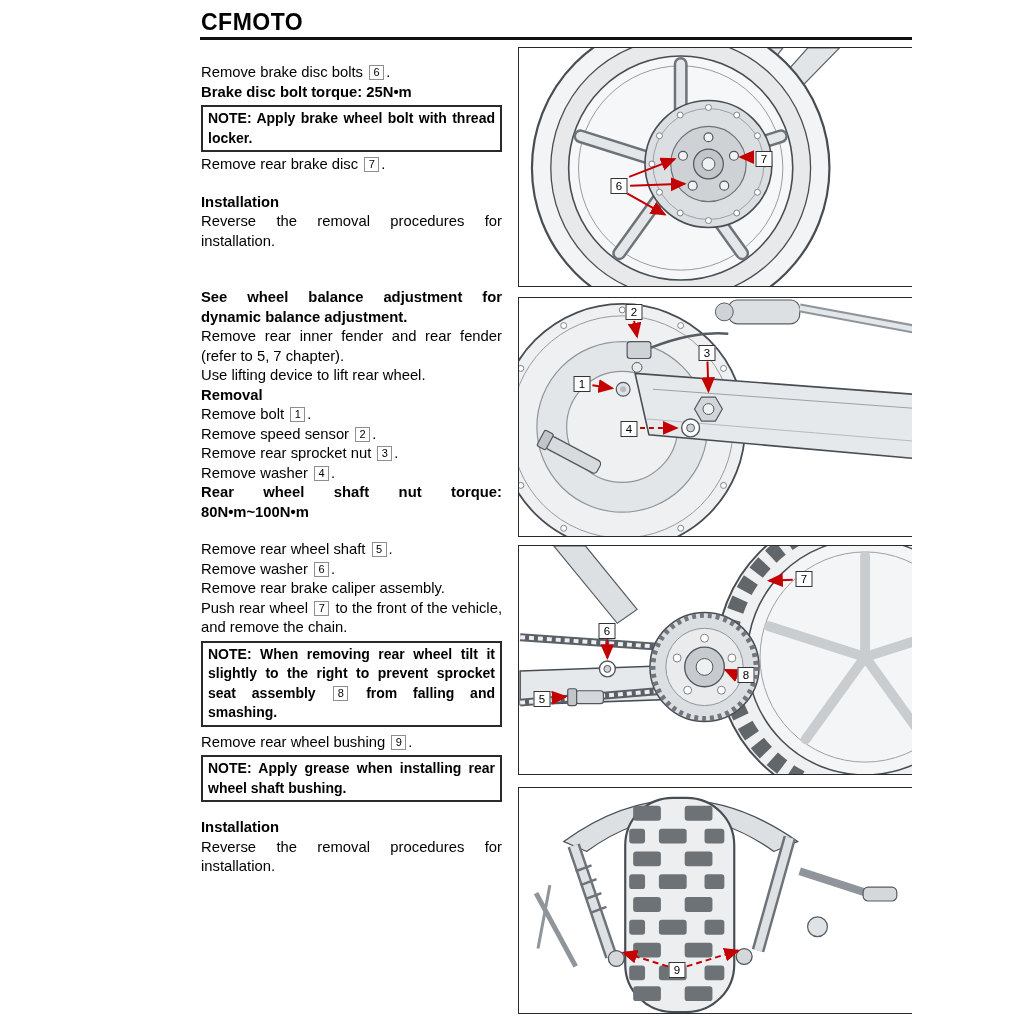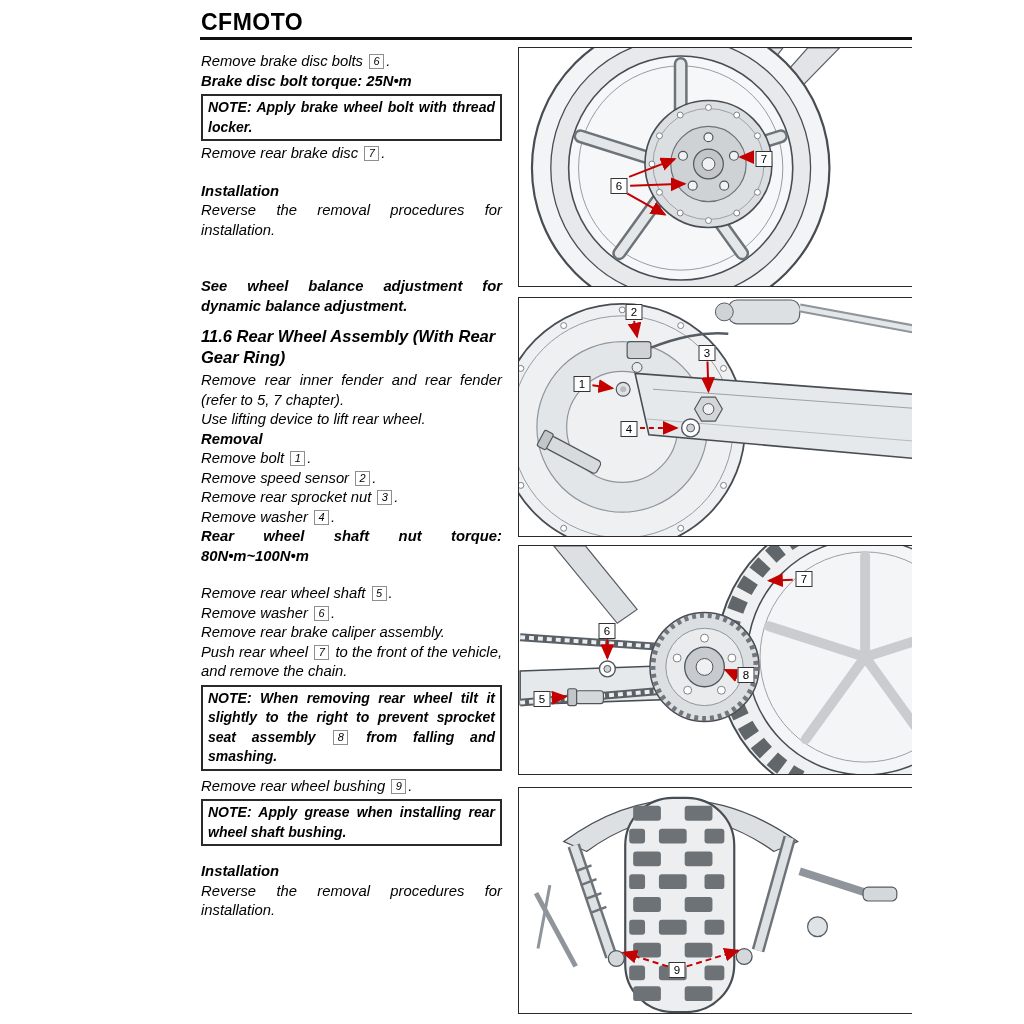--- a/index.html
+++ b/index.html
@@ -3,21 +3,21 @@
 <meta charset="utf-8">
 <style>
   * { margin:0; padding:0; box-sizing:border-box; }
   html,body { width:1024px; height:1024px; background:#ffffff; color:#000;
     font-family:"Liberation Sans", sans-serif; }
   .page { position:relative; width:912px; height:1024px; overflow:hidden; background:#fff; }
 
   .brand { position:absolute; left:201px; top:9px; font-size:23px; font-weight:bold; letter-spacing:.5px; }
   .rule  { position:absolute; left:200px; top:37px; width:808px; height:3px; background:#101010; }
 
-  .text-col { position:absolute; left:201px; top:52px; width:301px; font-size:14.8px; line-height:19.5px;font-style:italic; }
+  .text-col { position:absolute; left:201px; top:63px; width:301px; font-size:14.8px; line-height:19.5px; }
   .blk { min-height:19.5px; }
   .bold { font-weight:bold; }
   .just { text-align:justify; }
   .h2 { font-weight:bold; font-size:16.5px; line-height:21px; margin-top:10px; margin-bottom:3px; }
   .note { font-weight:bold; font-size:14px; border:2px solid #2a2a2a; padding:2px 5px; margin:3px 0;
           text-align:justify; line-height:19.5px; }
   .ref { display:inline-block; width:15px; height:15px; line-height:13px; text-align:center;
          border:1px solid #8e8e8e; font-size:11px; font-weight:normal; background:#fff;
          vertical-align:1px; margin:0 2px; }
 
@@ -40,21 +40,20 @@
   <div class="rule"></div>
 
   <div class="text-col">
       <div class="blk ">Remove brake disc bolts <span class="ref">6</span>.</div>
       <div class="blk bold">Brake disc bolt torque: 25N•m</div>
       <div class="blk note">NOTE: Apply brake wheel bolt with thread locker.</div>
       <div class="blk ">Remove rear brake disc <span class="ref">7</span>.</div>
       <div class="blk bold" style="margin-top: 18px;">Installation</div>
       <div class="blk just">Reverse the removal procedures for installation.</div>
       <div class="blk bold just" style="margin-top: 37px;">See wheel balance adjustment for dynamic balance adjustment.</div>
-      <div class="blk h2">11.6 Rear Wheel Assembly (With Rear Gear Ring)</div>
       <div class="blk just">Remove rear inner fender and rear fender (refer to 5, 7 chapter).</div>
       <div class="blk ">Use lifting device to lift rear wheel.</div>
       <div class="blk bold">Removal</div>
       <div class="blk ">Remove bolt <span class="ref">1</span>.</div>
       <div class="blk ">Remove speed sensor <span class="ref">2</span>.</div>
       <div class="blk ">Remove rear sprocket nut <span class="ref">3</span>.</div>
       <div class="blk ">Remove washer <span class="ref">4</span>.</div>
       <div class="blk bold just">Rear wheel shaft nut torque: 80N•m~100N•m</div>
       <div class="blk " style="margin-top: 18px;">Remove rear wheel shaft <span class="ref">5</span>.</div>
       <div class="blk ">Remove washer <span class="ref">6</span>.</div>

